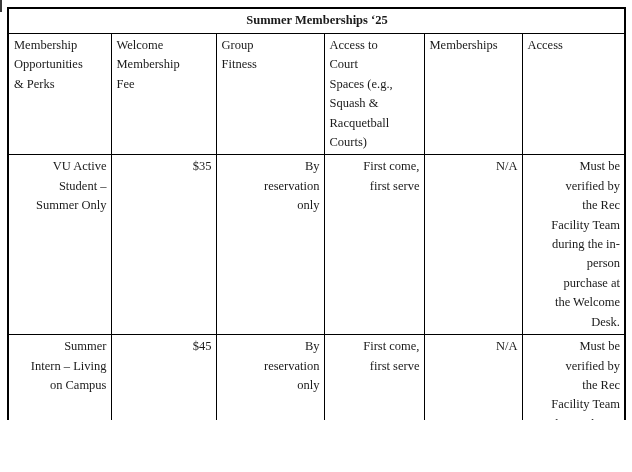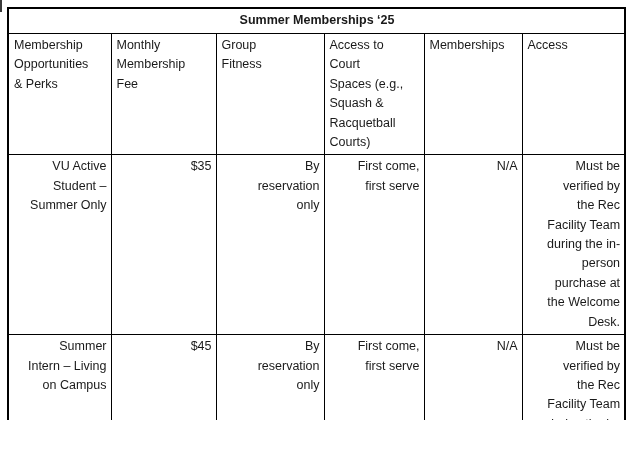--- a/index.html
+++ b/index.html
@@ -2,21 +2,21 @@
 <html><head>
 <meta charset="utf-8">
 <style>
   html, body { margin: 0; padding: 0; }
   .canvas {
     position: relative;
     width: 632px;
     height: 420px;
     background: #ffffff;
     overflow: hidden;
-    font-family: Liberation Sans, sans-serif;
+    font-family: Liberation Serif, serif;
     color: #1a1a1a;
   }
   table.memb-table {
     position: absolute;
     left: 7px;
     top: 7px;
     width: 617px;
     table-layout: fixed;
     border-collapse: collapse;
     border: 2px solid #000;
@@ -74,21 +74,21 @@
       <col style="width:103px">
     </colgroup>
     <tbody>
         <tr class="title-row">
       <td colspan="6" class="title-cell">Summer Memberships ‘25</td>
     </tr>
     <tr class="header-row">
       <td>Membership
 Opportunities
 &amp; Perks</td>
-      <td>Monthly
+      <td>Welcome
 Membership
 Fee</td>
       <td>Group
 Fitness</td>
       <td>Access to
 Court
 Spaces (e.g.,
 Squash &amp;
 Racquetball
 Courts)</td>

